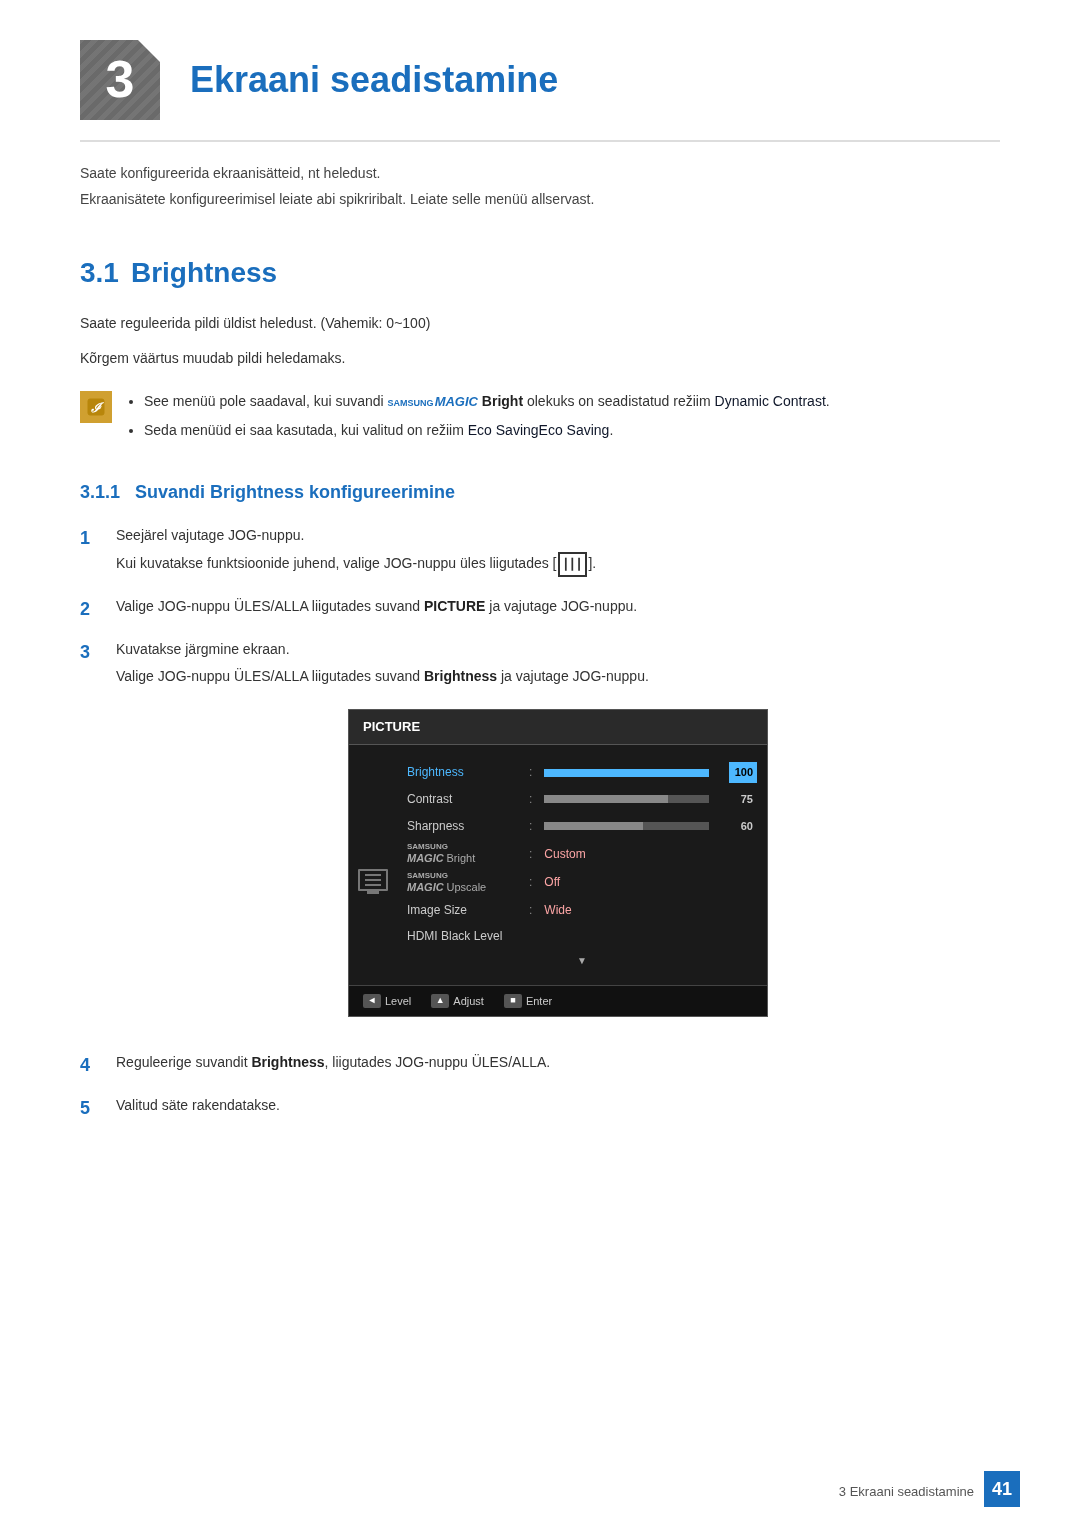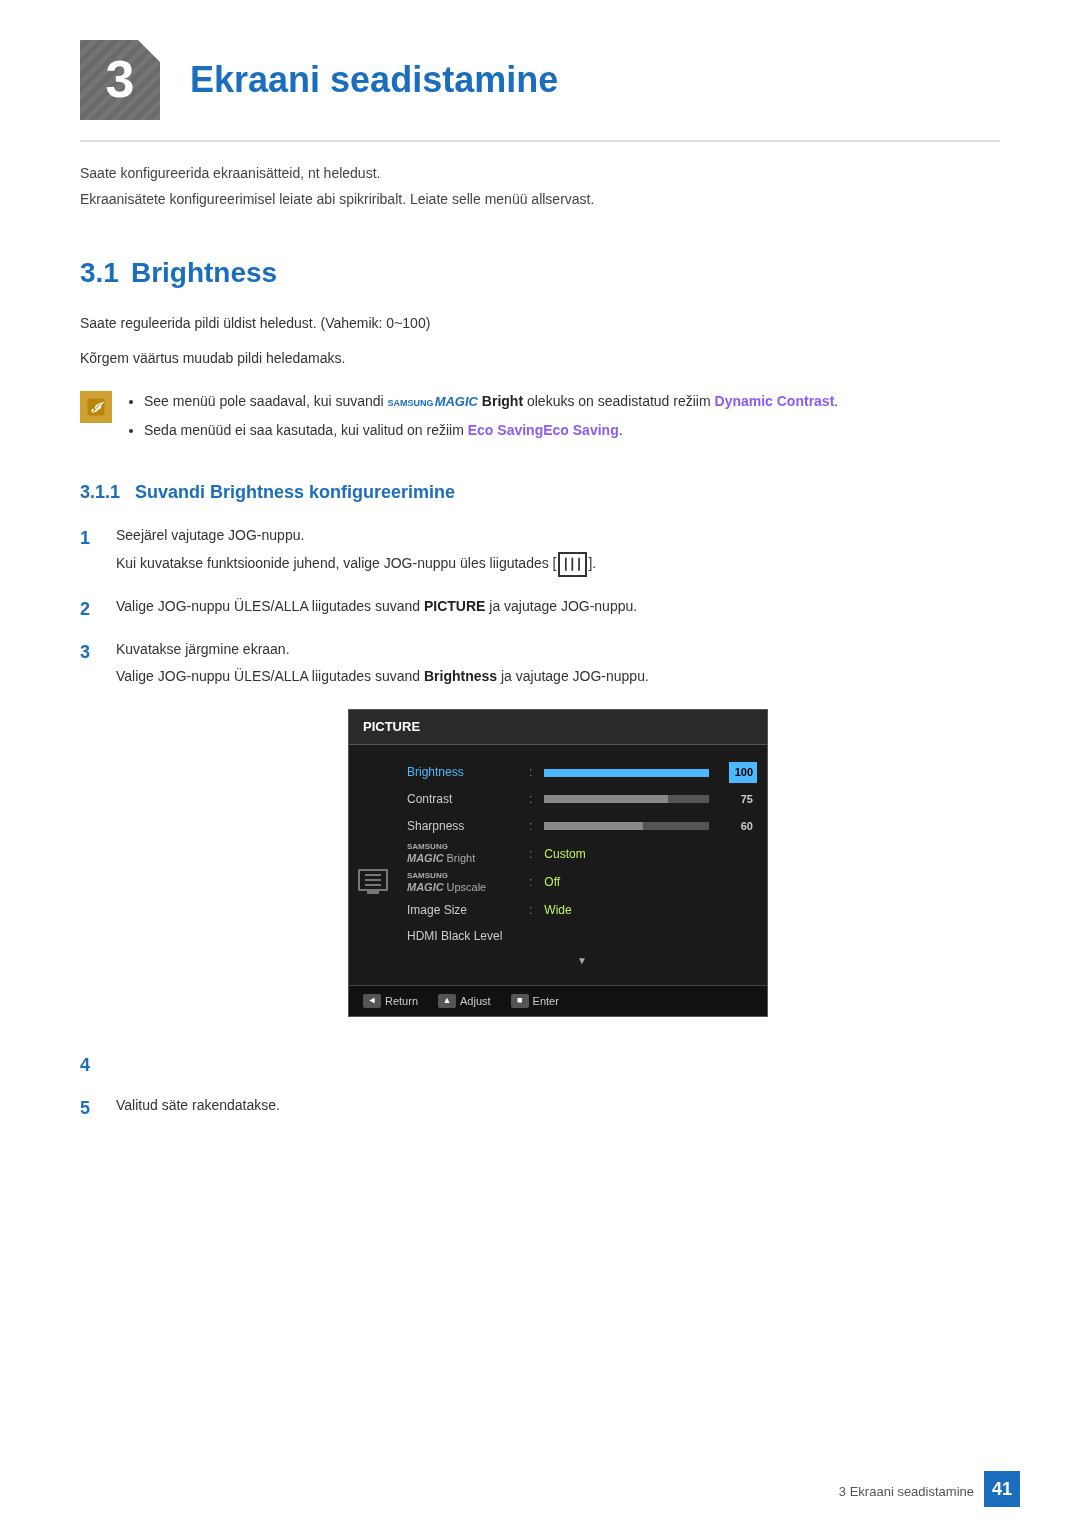--- a/index.html
+++ b/index.html
@@ -106,22 +106,22 @@
       font-size: 14px;
       color: #333;
       line-height: 1.8;
     }
 
     .note-bullets li {
       margin-bottom: 4px;
     }
 
     .bold-blue {
-      color: #8b5cf6;
-      font-weight: bold;
+      color: #0f172a;
+      font-weight: normal;
       margin-top: 16px;
     }
 
     .bold-dark {
       font-weight: bold;
       color: #222;
     }
 
     .samsung-magic {
       display: inline-flex;
@@ -269,21 +269,21 @@
     }
 
     .osd-value.plain {
       background: none;
       color: #ccc;
       text-align: right;
     }
 
     .osd-text-value {
       font-size: 12px;
-      color: #bef264;
+      color: #fca5a5;
     }
 
     .osd-footer {
       background: #111;
       display: flex;
       align-items: center;
       padding: 6px 14px;
       gap: 20px;
       border-top: 1px solid #444;
     }
@@ -546,38 +546,41 @@
               </div>
 
               <div style="text-align:center;color:#aaa;font-size:10px;padding:2px;">▼</div>
 
             </div>
           </div>
 
           <div class="osd-footer">
             <div class="osd-footer-btn">
               <div class="osd-btn-icon">◄</div>
-              <span>Return</span>
+              <span>Level</span>
             </div>
             <div class="osd-footer-btn">
               <div class="osd-btn-icon">▲</div>
               <span>Adjust</span>
             </div>
             <div class="osd-footer-btn">
               <div class="osd-btn-icon">■</div>
               <span>Enter</span>
             </div>
           </div>
         </div>
 
       </div>
     </div>
 
     <div class="step-item">
       <span class="step-num">4</span>
+      <div class="step-text">
+        <span>Reguleerige suvandit </span><span class="bold-dark">Brightness</span><span>, liigutades JOG-nuppu ÜLES/ALLA.</span>
+      </div>
     </div>
 
     <div class="step-item">
       <span class="step-num">5</span>
       <div class="step-text">
         <span>Valitud säte rakendatakse.</span>
       </div>
     </div>
 
   </div>

